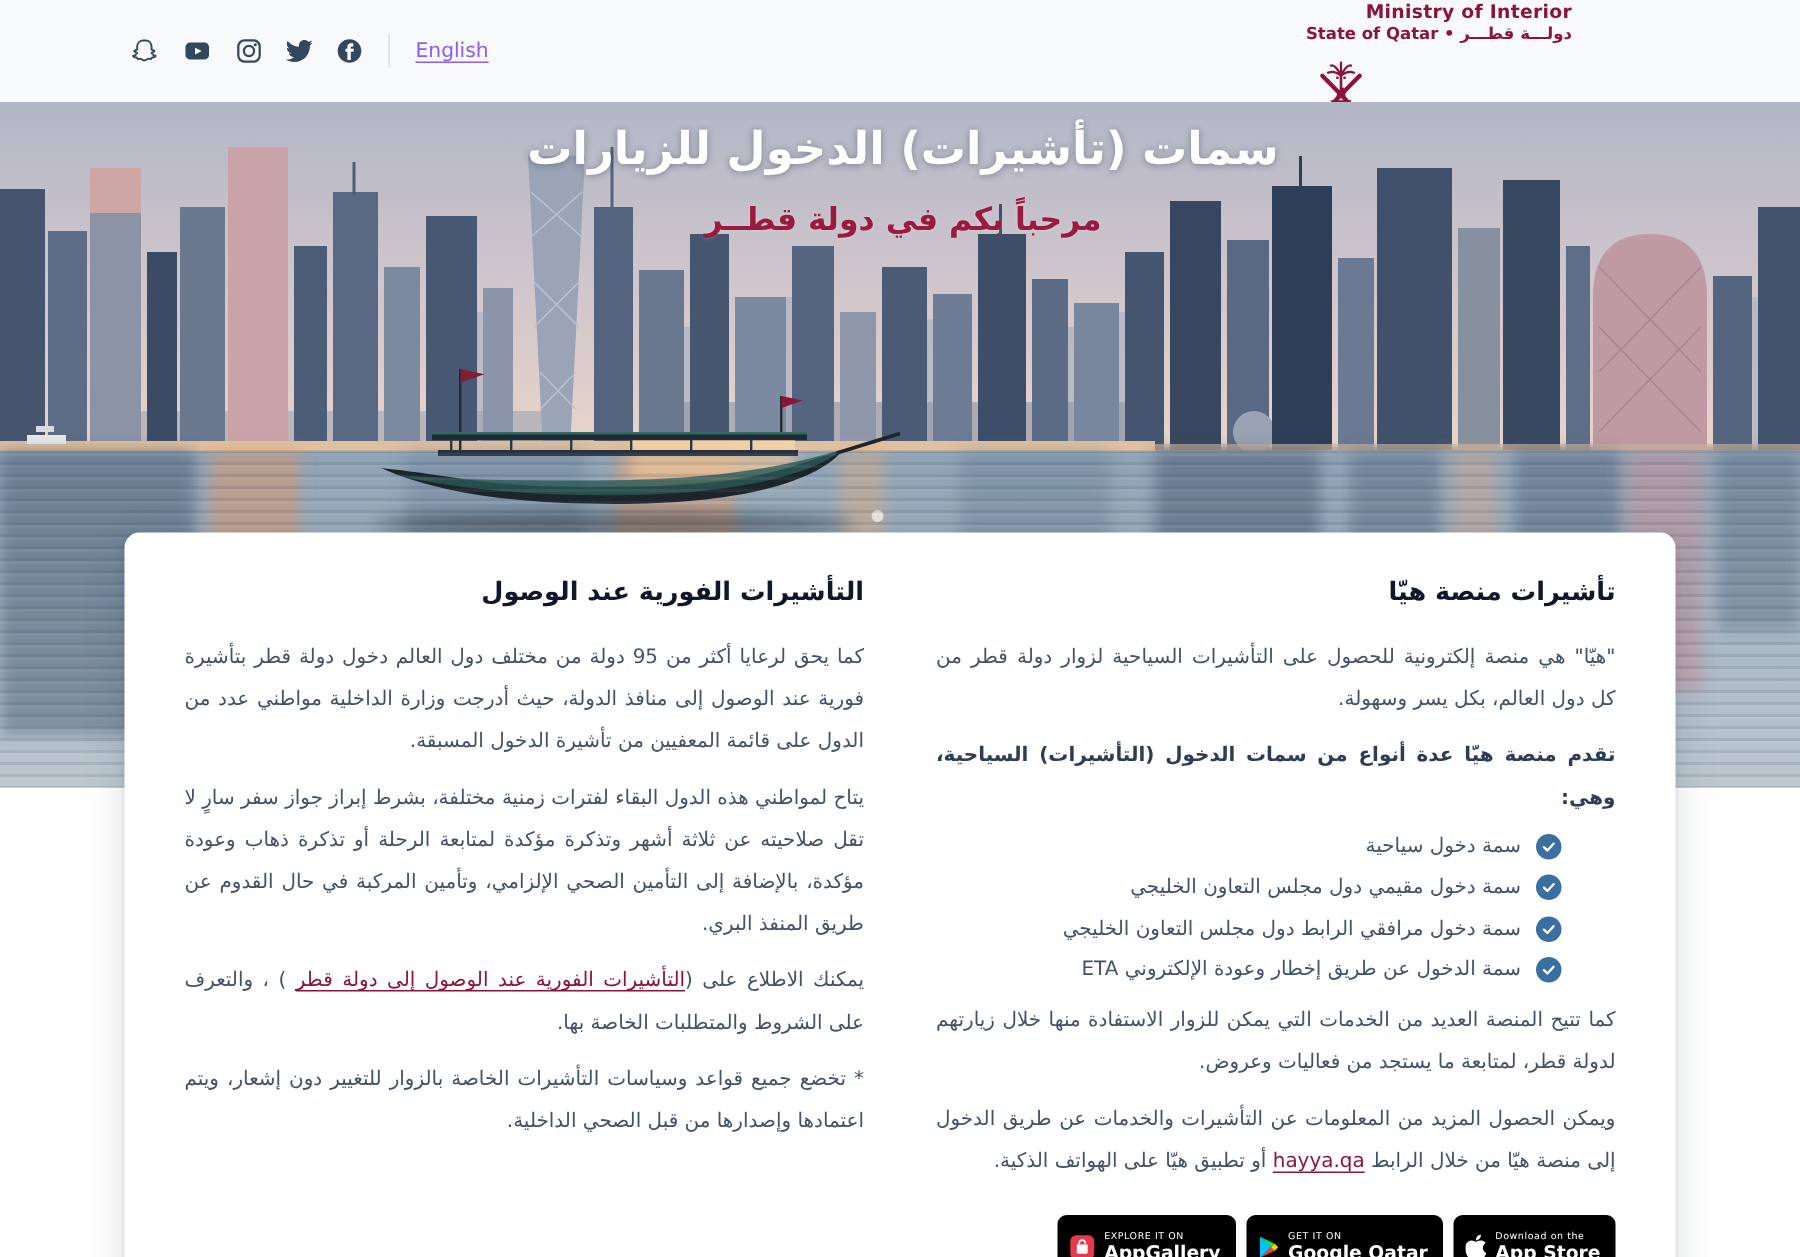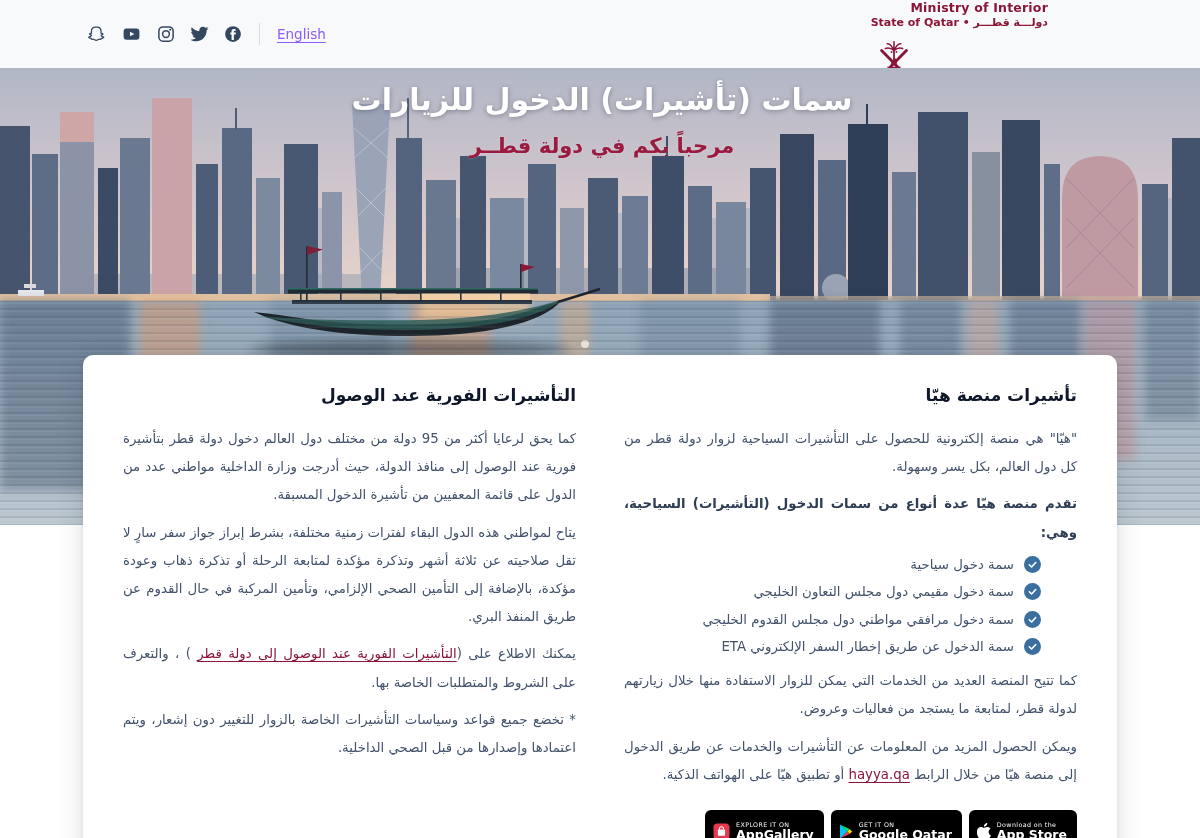--- a/index.html
+++ b/index.html
@@ -275,29 +275,29 @@
               </svg>
           </span>
           <span>سمة دخول مقيمي دول مجلس التعاون الخليجي</span>
         </li>
         <li>
           <span class="check-icon">
             <svg width="11" height="11" viewBox="0 0 12 12" fill="none" stroke="#fff" stroke-width="1.7" stroke-linecap="round" stroke-linejoin="round">
                 <polyline points="2.5,6.3 5,8.7 9.5,3.8"></polyline>
               </svg>
           </span>
-          <span>سمة دخول مرافقي مواطني دول مجلس القدوم الخليجي</span>
+          <span>سمة دخول مرافقي الرابط دول مجلس التعاون الخليجي</span>
         </li>
         <li>
           <span class="check-icon">
             <svg width="11" height="11" viewBox="0 0 12 12" fill="none" stroke="#fff" stroke-width="1.7" stroke-linecap="round" stroke-linejoin="round">
                 <polyline points="2.5,6.3 5,8.7 9.5,3.8"></polyline>
               </svg>
           </span>
-          <span>سمة الدخول عن طريق إخطار السفر الإلكتروني ETA</span>
+          <span>سمة الدخول عن طريق إخطار وعودة الإلكتروني ETA</span>
         </li>
       </ul>
       <p>كما تتيح المنصة العديد من الخدمات التي يمكن للزوار الاستفادة منها خلال زيارتهم لدولة قطر، لمتابعة ما يستجد من فعاليات وعروض.</p>
       <p><span>ويمكن الحصول المزيد من المعلومات عن التأشيرات والخدمات عن طريق الدخول إلى منصة هيّا من خلال الرابط </span><a href="#" class="inline-link" dir="ltr">hayya.qa</a><span> أو تطبيق هيّا على الهواتف الذكية.</span></p>
 
       <div class="badges">
         <a href="#" class="badge">
           <svg width="17" height="17" viewBox="0 0 16 16">
             <rect x="0.5" y="0.5" width="15" height="15" rx="3.6" fill="#e5394f"></rect>
             <path d="M4.6 6.2h6.8v5c0 .5-.4.9-.9.9H5.5c-.5 0-.9-.4-.9-.9v-5z" fill="#fff"></path>

